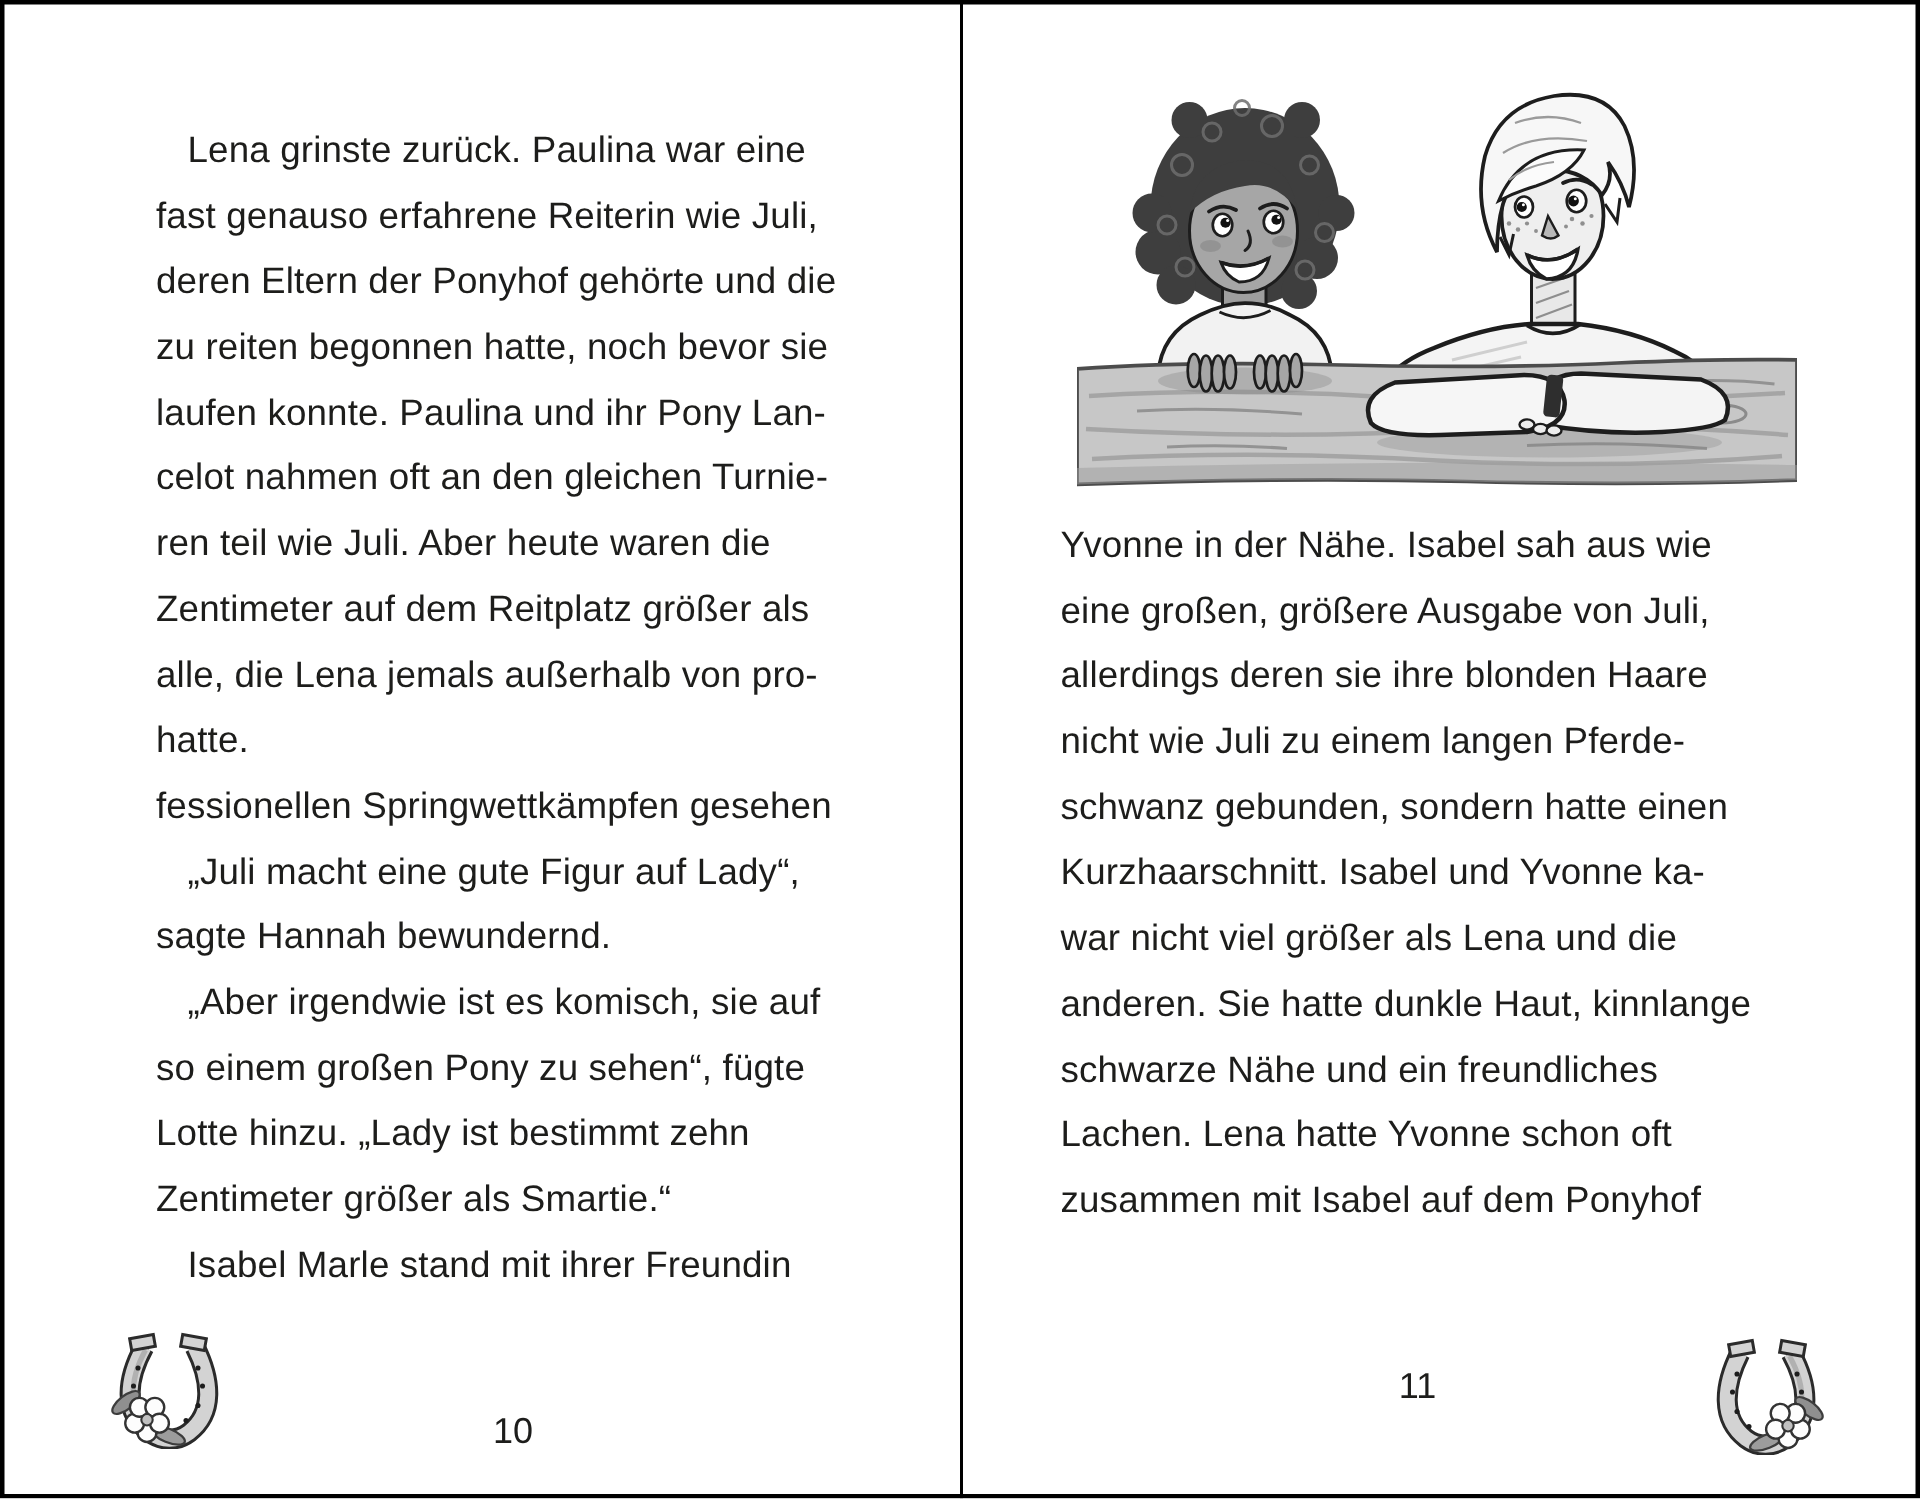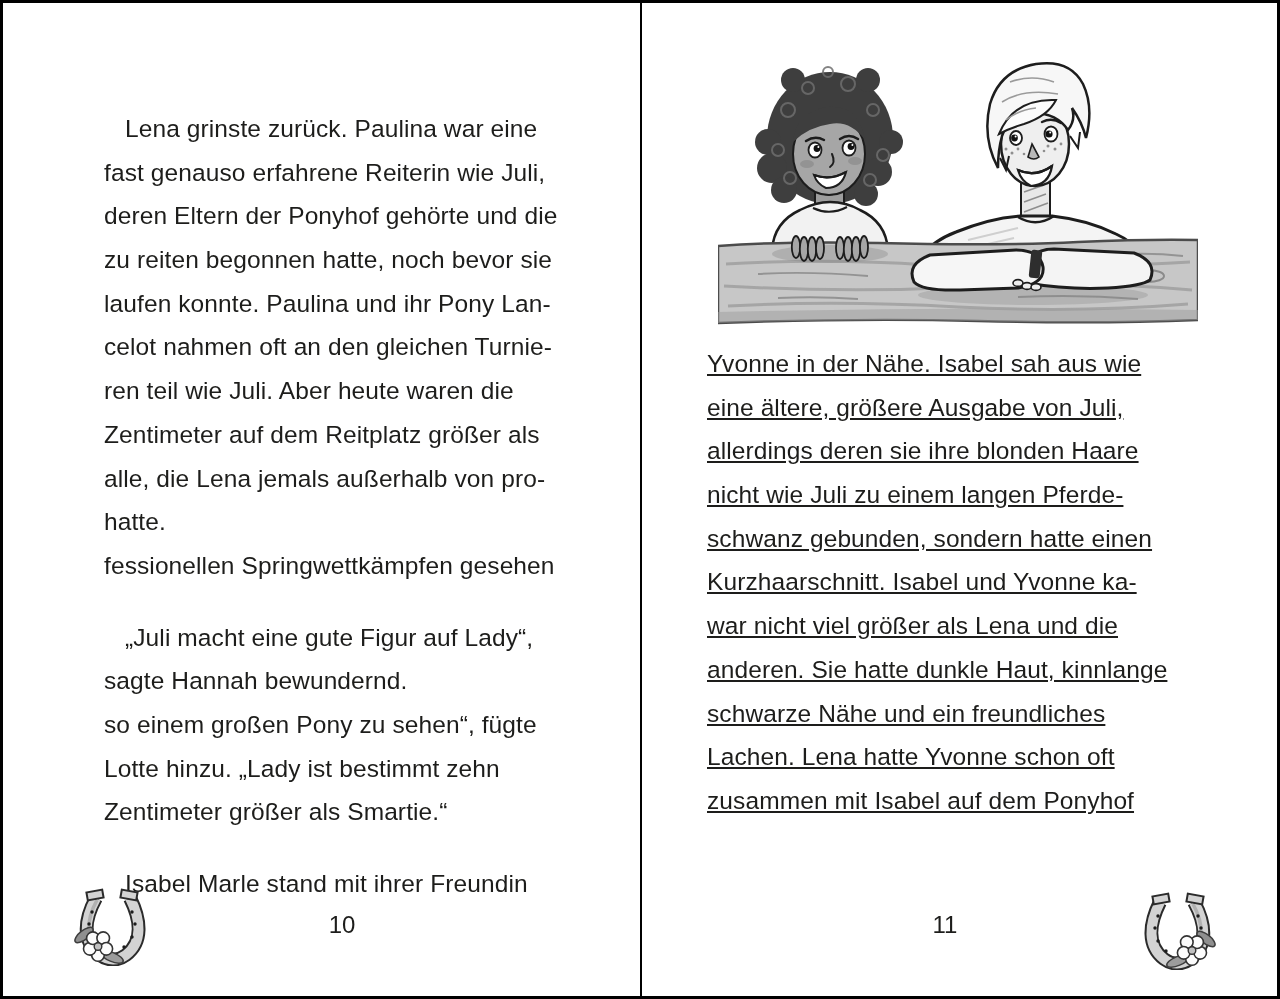--- a/index.html
+++ b/index.html
@@ -25,30 +25,30 @@
   }
   .text-block {
     position:absolute;
     width:492px;
     font-size:24.5px;
     line-height:43.7px;
     letter-spacing:0.1px;
     white-space:nowrap;
   }
   .tb-left  { left:104px; top:79px;  }
-  .tb-right { left:707px; top:342px;text-decoration:underline; }
+  .tb-right { left:707px; top:342px; }
   .line { height:43.7px; }
-  .line.indent { padding-left:21px;margin-top:28px; }
+  .line.indent { padding-left:21px; }
   .page-number {
     position:absolute; top:911px;
     width:476px;
     text-align:center;
     font-size:24px;
   }
-  .pn-left  { left:104px; }
+  .pn-left  { left:104px;margin-top:30px; }
   .pn-right { left:707px; }
   .illustration { position:absolute; left:718px; top:50px; }
   .hs { position:absolute; }
   .hs-left  { left:72px;   top:886px; }
   .hs-right { left:1138px; top:890px; }
 </style>
 </head>
 <body>
 
 <div class="spread">
@@ -63,20 +63,21 @@
     <div class="line">zu reiten begonnen hatte, noch bevor sie</div>
     <div class="line">laufen konnte. Paulina und ihr Pony Lan-</div>
     <div class="line">celot nahmen oft an den gleichen Turnie-</div>
     <div class="line">ren teil wie Juli. Aber heute waren die</div>
     <div class="line">Zentimeter auf dem Reitplatz größer als</div>
     <div class="line">alle, die Lena jemals außerhalb von pro-</div>
     <div class="line">hatte.</div>
     <div class="line">fessionellen Springwettkämpfen gesehen</div>
     <div class="line indent">„Juli macht eine gute Figur auf Lady“,</div>
     <div class="line">sagte Hannah bewundernd.</div>
+    <div class="line indent">„Aber irgendwie ist es komisch, sie auf</div>
     <div class="line">so einem großen Pony zu sehen“, fügte</div>
     <div class="line">Lotte hinzu. „Lady ist bestimmt zehn</div>
     <div class="line">Zentimeter größer als Smartie.“</div>
     <div class="line indent">Isabel Marle stand mit ihrer Freundin</div>
   </div>
 
   <div class="page-number pn-left">10</div>
 
   <svg class="hs hs-left" width="80" height="80" viewBox="0 0 80 80">
     <defs>
@@ -226,21 +227,21 @@
       <g fill="#ededed" stroke="#1d1d1d" stroke-width="1.6">
         <ellipse cx="300" cy="233" rx="5" ry="3.4"></ellipse>
           <ellipse cx="309" cy="236" rx="5" ry="3.4"></ellipse>
         <ellipse cx="318" cy="237" rx="5" ry="3.4"></ellipse>
       </g>
     </g>
   </svg>
 
   <div class="text-block tb-right">
     <div class="line">Yvonne in der Nähe. Isabel sah aus wie</div>
-    <div class="line">eine ältere, größere Ausgabe von Juli,</div>
+    <div class="line">eine großen, größere Ausgabe von Juli,</div>
     <div class="line">allerdings deren sie ihre blonden Haare</div>
     <div class="line">nicht wie Juli zu einem langen Pferde-</div>
     <div class="line">schwanz gebunden, sondern hatte einen</div>
     <div class="line">Kurzhaarschnitt. Isabel und Yvonne ka-</div>
     <div class="line">war nicht viel größer als Lena und die</div>
     <div class="line">anderen. Sie hatte dunkle Haut, kinnlange</div>
     <div class="line">schwarze Nähe und ein freundliches</div>
     <div class="line">Lachen. Lena hatte Yvonne schon oft</div>
     <div class="line">zusammen mit Isabel auf dem Ponyhof</div>
   </div>

